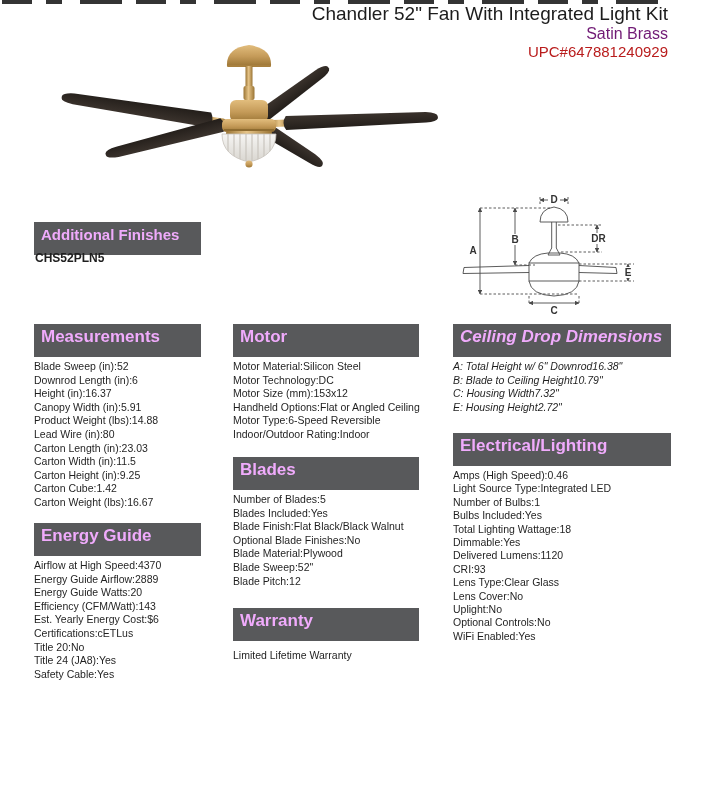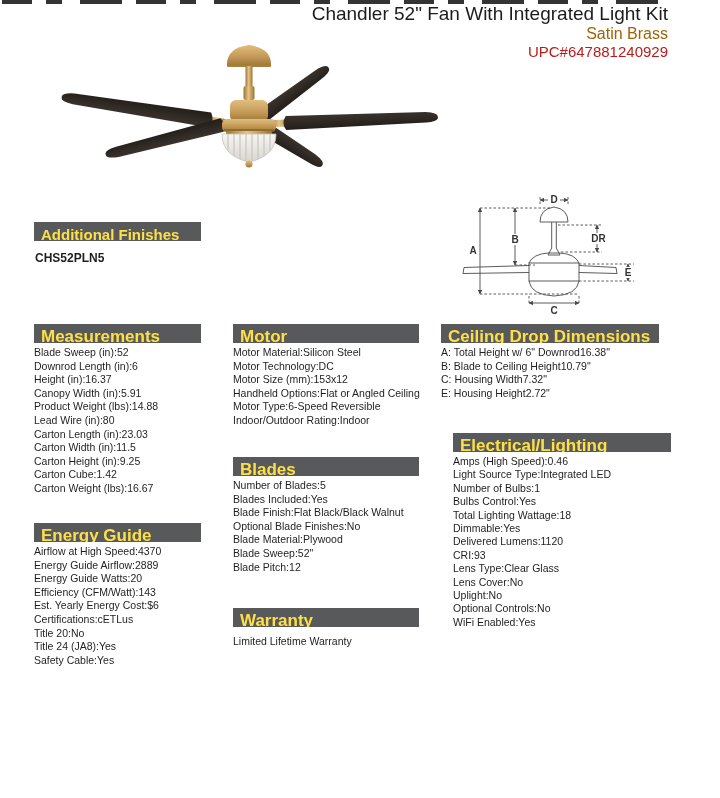--- a/index.html
+++ b/index.html
@@ -13,51 +13,51 @@
     position:absolute; top:0; left:2px; width:666px; height:4px;
     background:
       repeating-linear-gradient(90deg,
         #343434 0 30px, transparent 30px 44px,
         #343434 44px 60px, transparent 60px 78px,
         #343434 78px 120px, transparent 120px 134px);
   }
   
   .title-block { position:absolute; top:3px; right:52px; text-align:right; }
   .title-block .t1 { font-size:19px; line-height:22px; color:#1c1c1c; }
-  .title-block .t2 { font-size:16px; line-height:18px; color:#a16207; }
+  .title-block .t2 { font-size:16px; line-height:18px; color:#701a75; }
   .title-block .t3 { font-size:15px; line-height:17px; color:#b91c1c; }
 
   .fan-img { position:absolute; left:60px; top:28px; width:420px; height:180px; }
   .diagram { position:absolute; left:440px; top:183px; width:280px; height:135px; }
 
   .sec { position:absolute; }
   .sec-header {
-    background:#58595b; color:#fde047; font-weight:bold; font-size:17px;
-    height:19px; line-height:25px; padding-left:7px; letter-spacing:0;
+    background:#58595b; color:#f0abfc; font-weight:bold; font-size:17px;
+    height:33px; line-height:25px; padding-left:7px; letter-spacing:0;
     white-space:nowrap; overflow:hidden;
   }
   .rows { margin-top:3px; }
   .row { display:flex; align-items:baseline;
          font-size:10.5px; line-height:13.6px; white-space:nowrap; }
   .row .lbl { text-align:left; }
   .row .val { text-align:right; }
   .elec .row { line-height:13.4px; }
 
   .af-bar { position:absolute; left:34px; top:222px; width:167px; }
   .af-bar .sec-header { font-size:15px; }
   .af-sku { position:absolute; left:35px; top:251px; font-size:12px; font-weight:bold; }
 
   .warr-text { margin-top:8px; font-size:10.5px; }
 
   .pos-measurements { left:34px;  top:324px; width:167px; }
   .pos-energy       { left:34px;  top:523px; width:167px; }
   .pos-motor        { left:233px; top:324px; width:186px; }
   .pos-blades       { left:233px; top:457px; width:186px; }
   .pos-warranty     { left:233px; top:608px; width:186px; }
-  .pos-ceiling      { left:441px; top:324px; width:218px; }
+  .pos-ceiling      { left:453px; top:324px; width:218px;font-style:italic; }
   .pos-electrical   { left:453px; top:433px; width:218px; }
 
   svg text { font-family:"Liberation Sans", sans-serif; }
 </style>
 </head>
 <body>
 
 <div class="page">
 
   <div class="logo-strip"></div>
@@ -444,21 +444,21 @@
           <span class="lbl">Light Source Type:</span>
           <span class="val">Integrated LED</span>
         </div>
 
         <div class="row">
           <span class="lbl">Number of Bulbs:</span>
           <span class="val">1</span>
         </div>
 
         <div class="row">
-          <span class="lbl">Bulbs Control:</span>
+          <span class="lbl">Bulbs Included:</span>
           <span class="val">Yes</span>
         </div>
 
         <div class="row">
           <span class="lbl">Total Lighting Wattage:</span>
           <span class="val">18</span>
         </div>
 
         <div class="row">
           <span class="lbl">Dimmable:</span>

